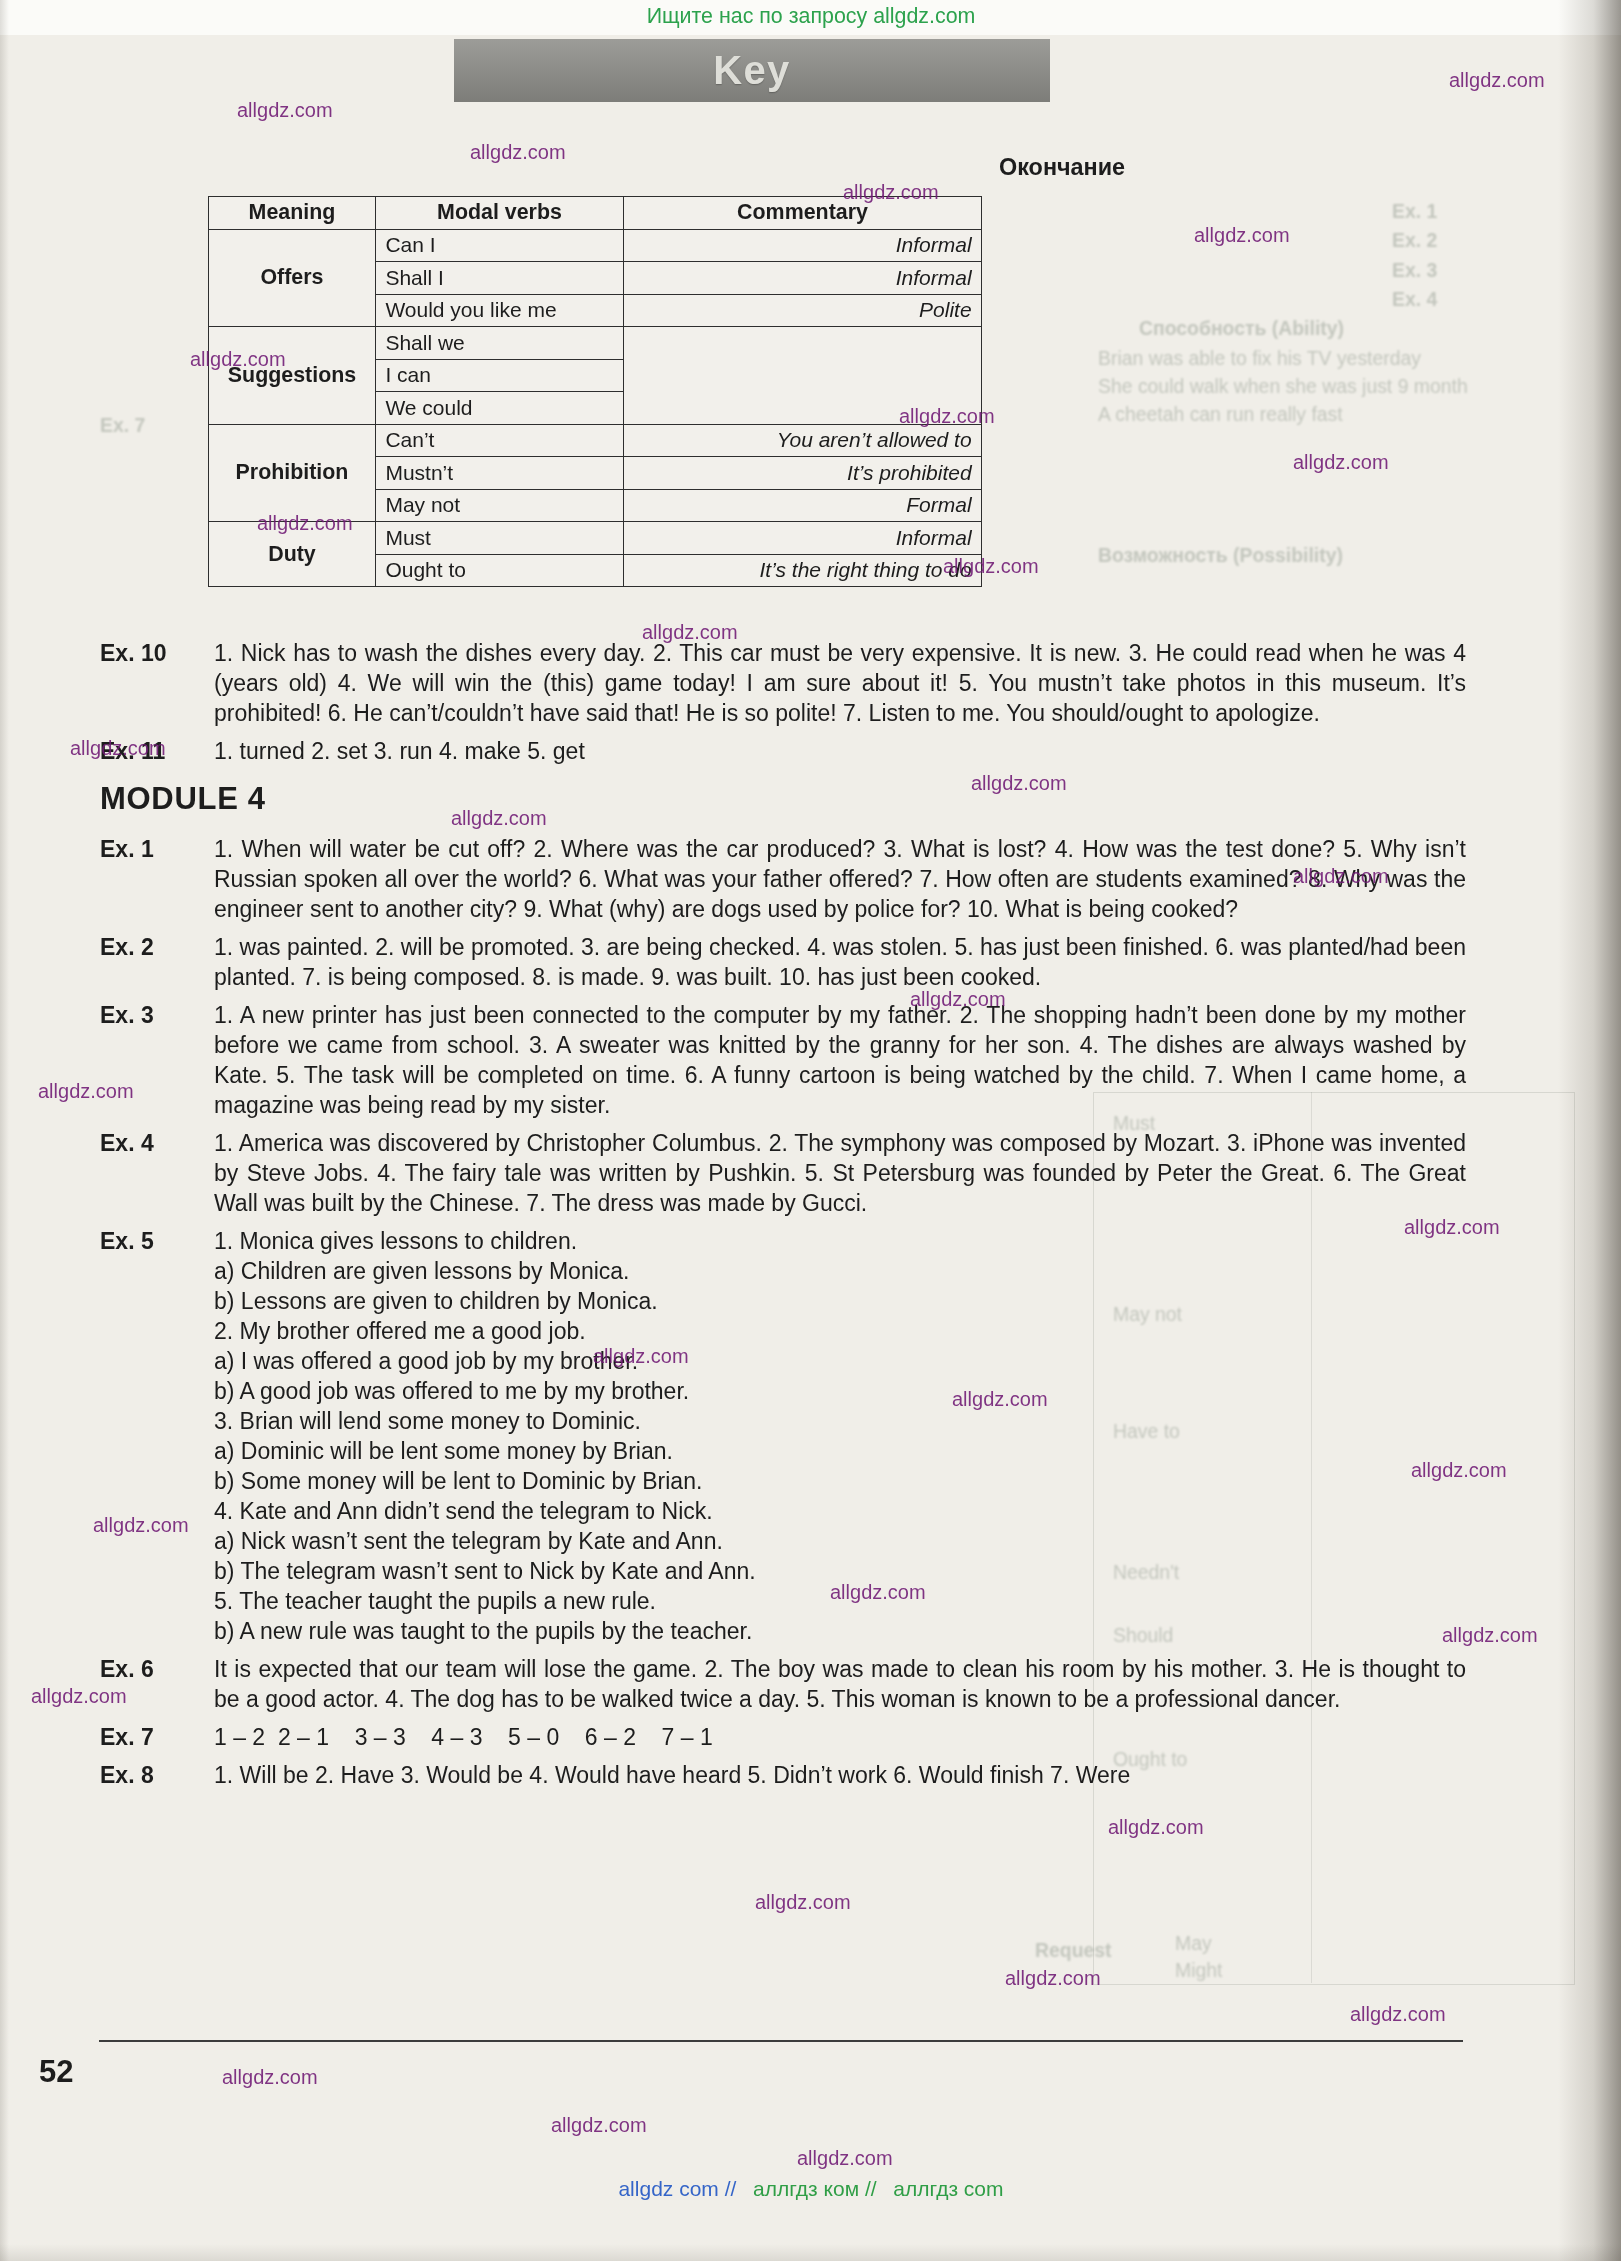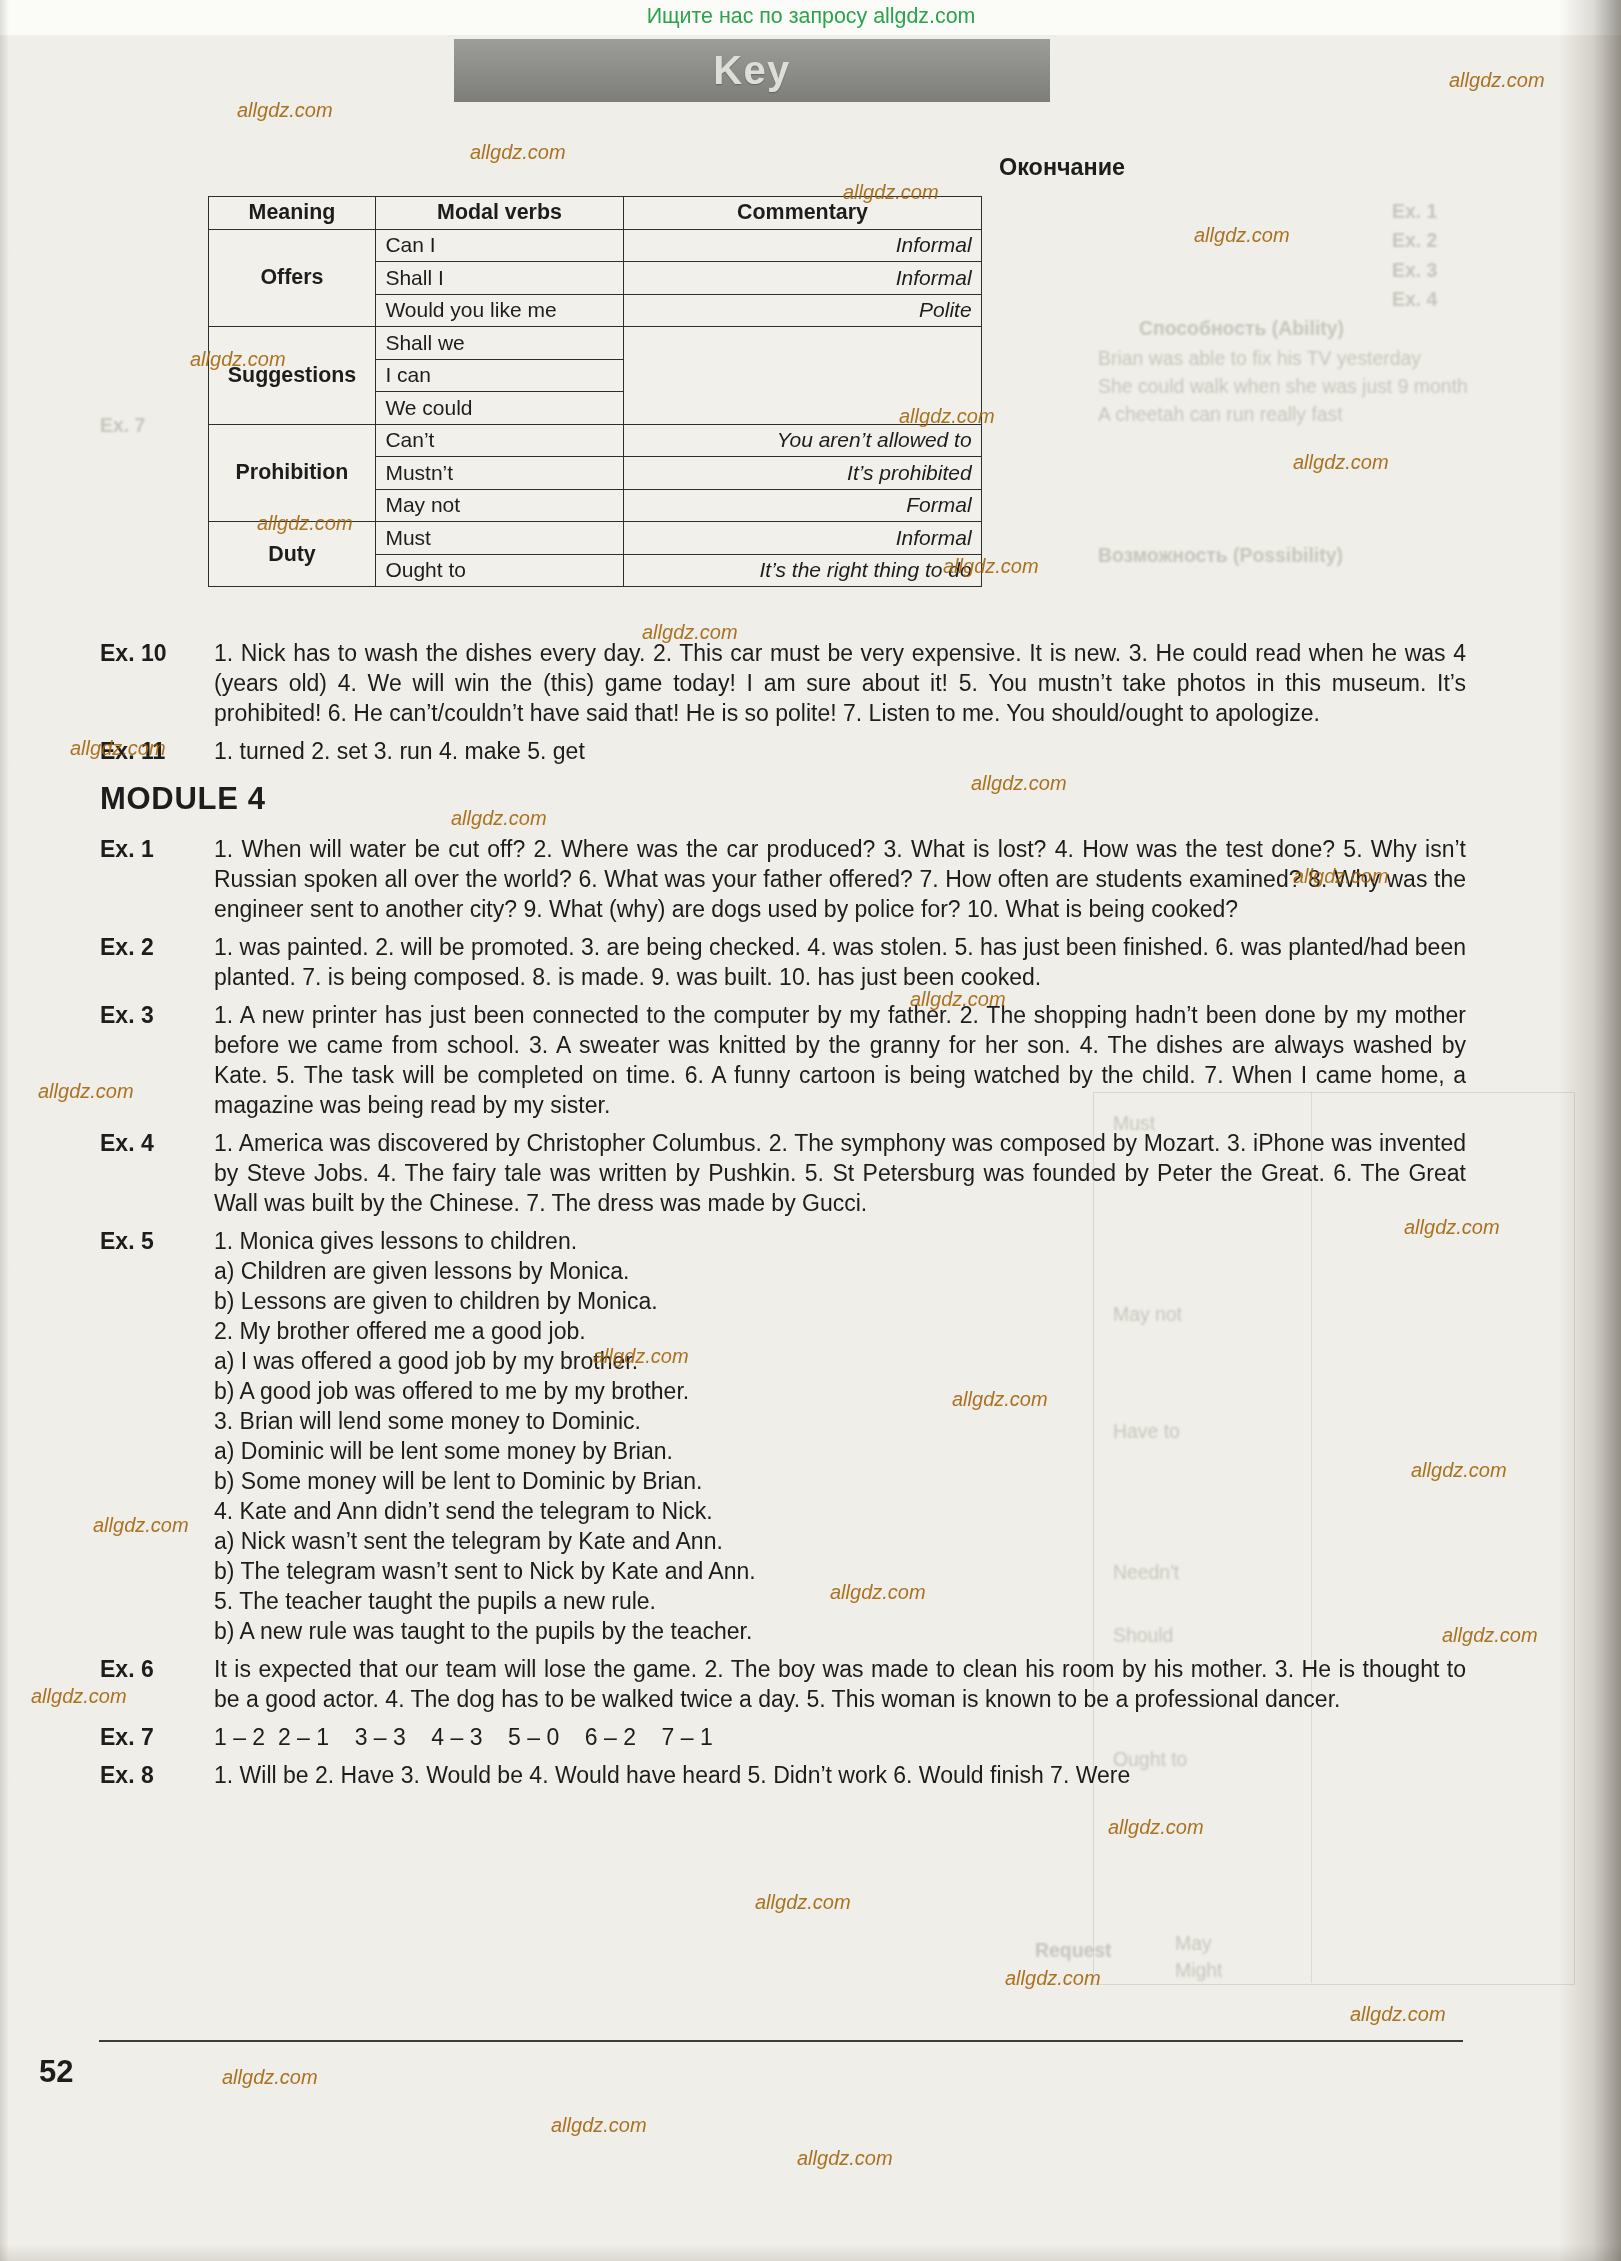--- a/index.html
+++ b/index.html
@@ -57,21 +57,21 @@
   
   .page-number { position:absolute; left:39px; top:2054px; font-size:31px; font-weight:700; z-index:3; }
   .bottom-rule { position:absolute; left:99px; top:2040px; width:1364px; height:2px; background:#3c3c3c; z-index:2; }
   .footer-line { position:absolute; top:2177px; left:0; width:100%; text-align:center; font-size:21px; font-weight:500; z-index:6; }
   .footer-line .seg { margin:0 5.4px; }
   .seg-blue { color:#3565c8; }
   .seg-green { color:#2f9e46; }
 
   
   .wm-layer { position:absolute; inset:0; z-index:5; pointer-events:none; }
-  .watermark { position:absolute; font-size:20px; font-weight:500; color:#a16207; opacity:0.88; white-space:nowrap;font-style:italic; }
+  .watermark { position:absolute; font-size:20px; font-weight:500; color:#701a75; opacity:0.88; white-space:nowrap; }
 
   
   .bleed-layer { position:absolute; inset:0; z-index:1; pointer-events:none; }
   .bleed { position:absolute; font-size:19.4px; color:#5c6b5c; opacity:0.30; filter:blur(0.8px); white-space:nowrap; }
   .bleed-bold { font-weight:700; }
   .ghost-box { position:absolute; left:1093px; top:1092px; width:480px; height:891px; border:1.3px solid rgba(90,100,90,0.16); }
   .ghost-divider { position:absolute; left:1311px; top:1092px; width:1.3px; height:891px; background:rgba(90,100,90,0.14); }
 
   
   .right-shadow { position:absolute; top:0; right:0; width:64px; height:100%; z-index:8;
@@ -284,19 +284,24 @@
     <span class="watermark" style="left:1005px;top:1967px">allgdz.com</span>
     <span class="watermark" style="left:1350px;top:2003px">allgdz.com</span>
     <span class="watermark" style="left:222px;top:2066px">allgdz.com</span>
     <span class="watermark" style="left:551px;top:2114px">allgdz.com</span>
     <span class="watermark" style="left:797px;top:2147px">allgdz.com</span>
   </div>
 
   <div class="bottom-rule"></div>
   <div class="page-number">52</div>
 
+  <div class="footer-line">
+    <span class="seg seg-blue">allgdz com //</span>
+    <span class="seg seg-green">аллгдз ком //</span>
+    <span class="seg seg-green">аллгдз com</span>
+  </div>
 
   <div class="left-shadow"></div>
   <div class="right-shadow"></div>
   <div class="bottom-shadow"></div>
 
 </div>
 
 
 </body></html>

